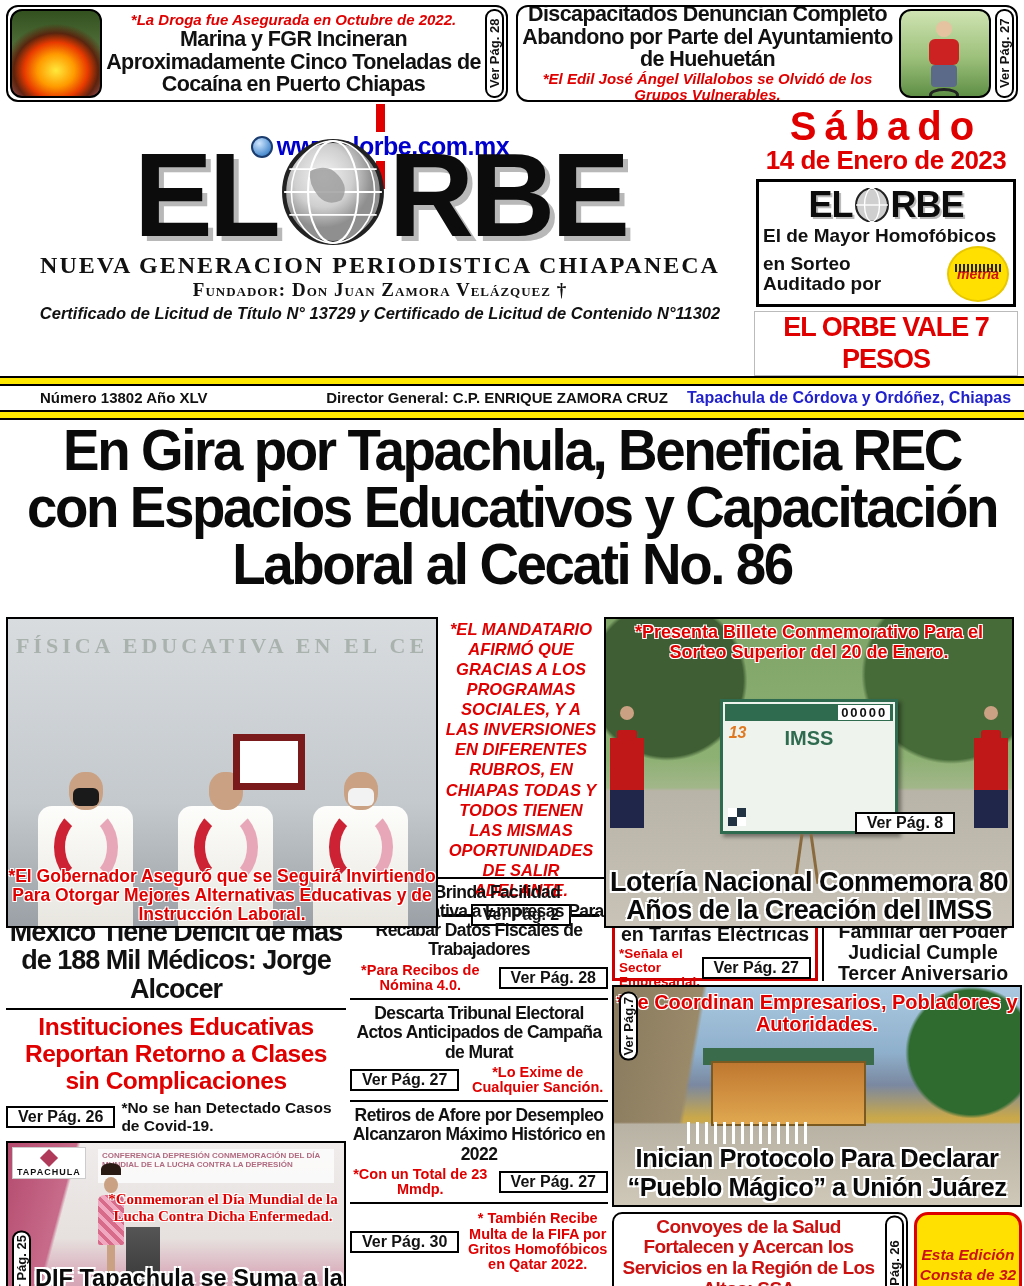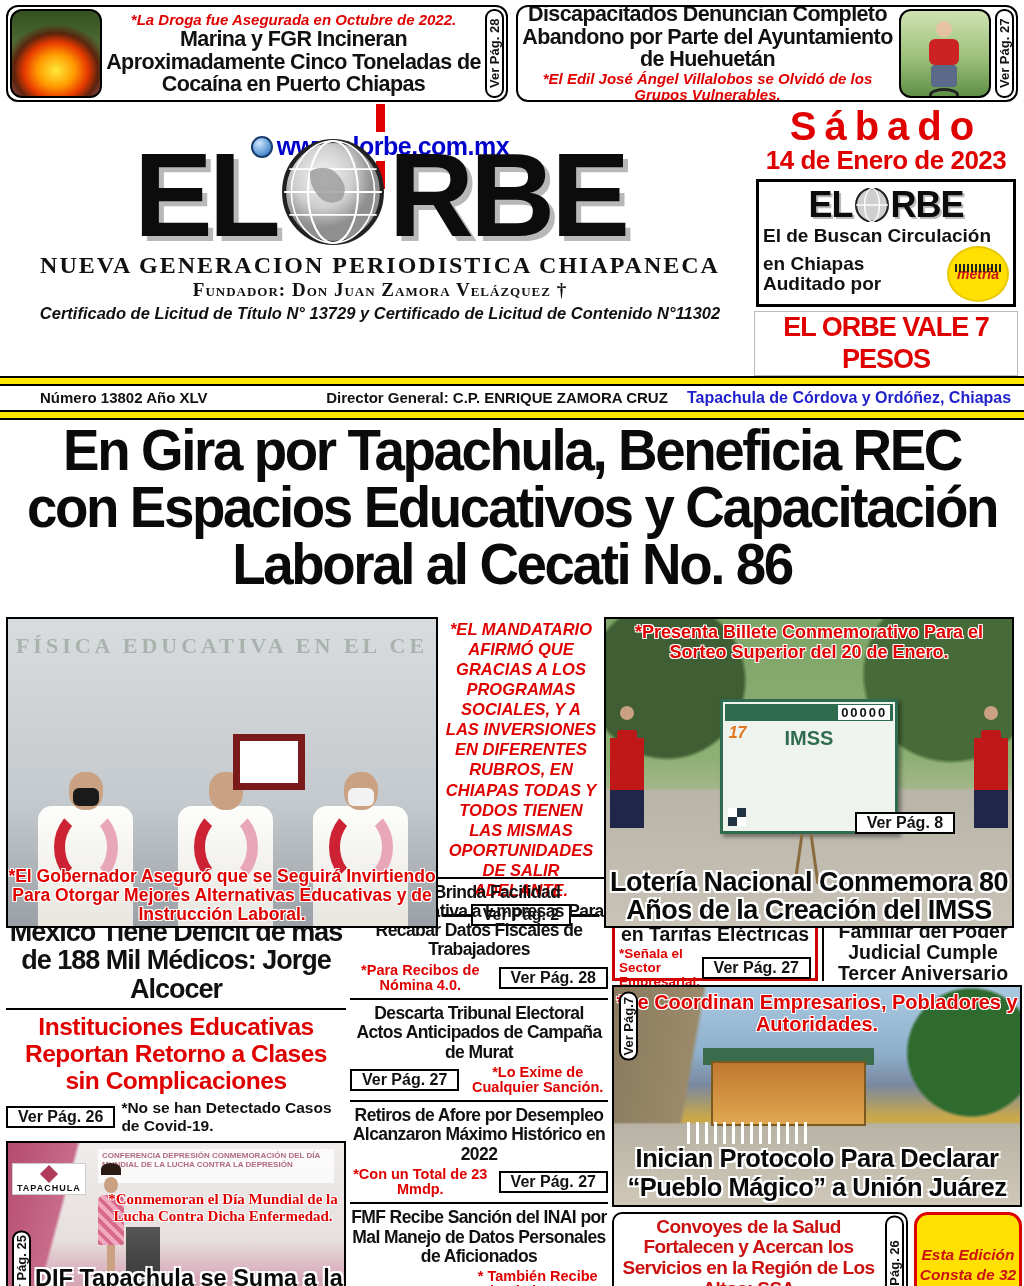--- a/index.html
+++ b/index.html
@@ -126,21 +126,21 @@
   .lcol .krow { display:flex; align-items:center; justify-content:center; gap:8px; border-top:2px solid #000; padding-top:3px; }
   .lcol .krow .k { color:#e00000; font-weight:800; font-size:16px; }
   .hl-black { font-weight:800; font-size:27px; line-height:1.07; text-align:center; letter-spacing:-1px; }
   .hrule { height:2px; background:#000; margin:4px 0; }
   .hl-red { color:#e00000; font-weight:800; font-size:24.5px; line-height:1.1; text-align:center; letter-spacing:-0.5px; }
   .noterow { display:flex; align-items:center; justify-content:center; gap:6px; margin-top:4px; }
   .noterow .n { font-weight:800; font-size:15.5px; }
   .dif-photo { margin-top:6px; height:178px; background:
       linear-gradient(105deg, #b44b6e 0%, #c86b8a 18%, rgba(200,107,138,0) 19%),
       linear-gradient(#efeceb 0%, #e6e0de 55%, #d8a8b8 78%, #caa0b0 100%); }
-  .dif-logo { position:absolute; left:4px; top:4px; background:#fff; border:1px solid #ccc; padding:1px 4px; text-align:center;margin-top:16px; }
+  .dif-logo { position:absolute; left:4px; top:4px; background:#fff; border:1px solid #ccc; padding:1px 4px; text-align:center; }
   .dif-diamond { width:16px; height:16px; background:#b03a5a; margin:1px auto; transform:rotate(45deg) scale(.8); }
   .dif-logo span { display:block; font-weight:800; font-size:9px; letter-spacing:1px; }
   .dif-banner { position:absolute; top:6px; left:90px; right:10px; height:34px; background:rgba(255,255,255,.75);
                 color:#b06a80; font-size:8px; font-weight:700; padding:2px 4px; overflow:hidden; }
   .dif-woman { position:absolute; left:88px; top:38px; width:30px; height:120px; }
   .dif-whead { width:14px; height:16px; background:#caa182; border-radius:50%; margin:0 auto; }
   .dif-whair { width:20px; height:12px; background:#2a1a14; border-radius:50% 50% 0 0; margin:-18px auto 2px; }
   .dif-wdress { width:26px; height:50px; margin:2px auto 0; border-radius:6px 6px 2px 2px;
                 background:repeating-linear-gradient(45deg,#d86a8a 0 4px,#f0a8c0 4px 8px); }
   .dif-wlegs { width:8px; height:40px; background:#caa182; margin:0 auto; }
@@ -267,24 +267,24 @@
       <div class="auditbox">
         <div class="minilogo">
           <span>EL</span>
           <svg class="globe-mini" viewBox="0 0 100 100">
             <ellipse cx="50" cy="50" rx="47" ry="49" fill="#cfcfcf" stroke="#222" stroke-width="6"></ellipse>
             <line x1="3" y1="50" x2="97" y2="50" stroke="#fff" stroke-width="4"></line>
             <ellipse cx="50" cy="50" rx="22" ry="49" fill="none" stroke="#fff" stroke-width="4"></ellipse>
           </svg>
           <span>RBE</span>
         </div>
-        <div class="audit-l">El de Buscan Circulación</div>
+        <div class="audit-l">El de Mayor Homofóbicos</div>
         <div class="audit-row">
           <div class="audit-l">
-            <div>en Chiapas</div>
+            <div>en Sorteo</div>
             <div>Auditado por</div>
           </div>
           <div class="metria">
               <span>metria</span>
             </div>
         </div>
       </div>
       <div class="price">EL ORBE VALE 7 PESOS</div>
     </div>
   </div>
@@ -346,21 +346,21 @@
         <div class="g-cap"></div>
           <div class="g-head"></div>
         <div class="g-body"></div>
           <div class="g-legs"></div>
       </div>
       <div class="billboard">
         <div class="bill-top">
           <span></span>
           <span class="bill-num">00000</span>
         </div>
-        <div class="bill-17">17</div>
+        <div class="bill-17">13</div>
         <div class="bill-imss">IMSS</div>
         <div class="bill-qr"></div>
       </div>
       <div class="easel"></div>
         <div class="easel easel2"></div>
       <div class="lot-ref pagebox">Ver Pág. 8</div>
       <div class="lot-headline">Lotería Nacional Conmemora 80 Años de la Creación del IMSS</div>
     </div>
   </div>
 
@@ -412,21 +412,20 @@
         </div>
       </div>
       <div class="mstory">
         <div class="mhl">Retiros de Afore por Desempleo Alcanzaron Máximo Histórico en 2022</div>
         <div class="msub">
           <span class="rnote">*Con un Total de 23 Mmdp.</span>
           <span class="pagebox">Ver Pág. 27</span>
         </div>
       </div>
       <div class="mstory" style="border-bottom:none;">
-        <div class="mhl">FMF Recibe Sanción del INAI por Mal Manejo de Datos Personales de Aficionados</div>
         <div class="msub">
           <span class="pagebox">Ver Pág. 30</span>
           <span class="rnote">* También Recibe Multa de la FIFA por Gritos Homofóbicos en Qatar 2022.</span>
         </div>
       </div>
 
     </div>
 
     <div class="rcol">
       <div class="rrow1">

